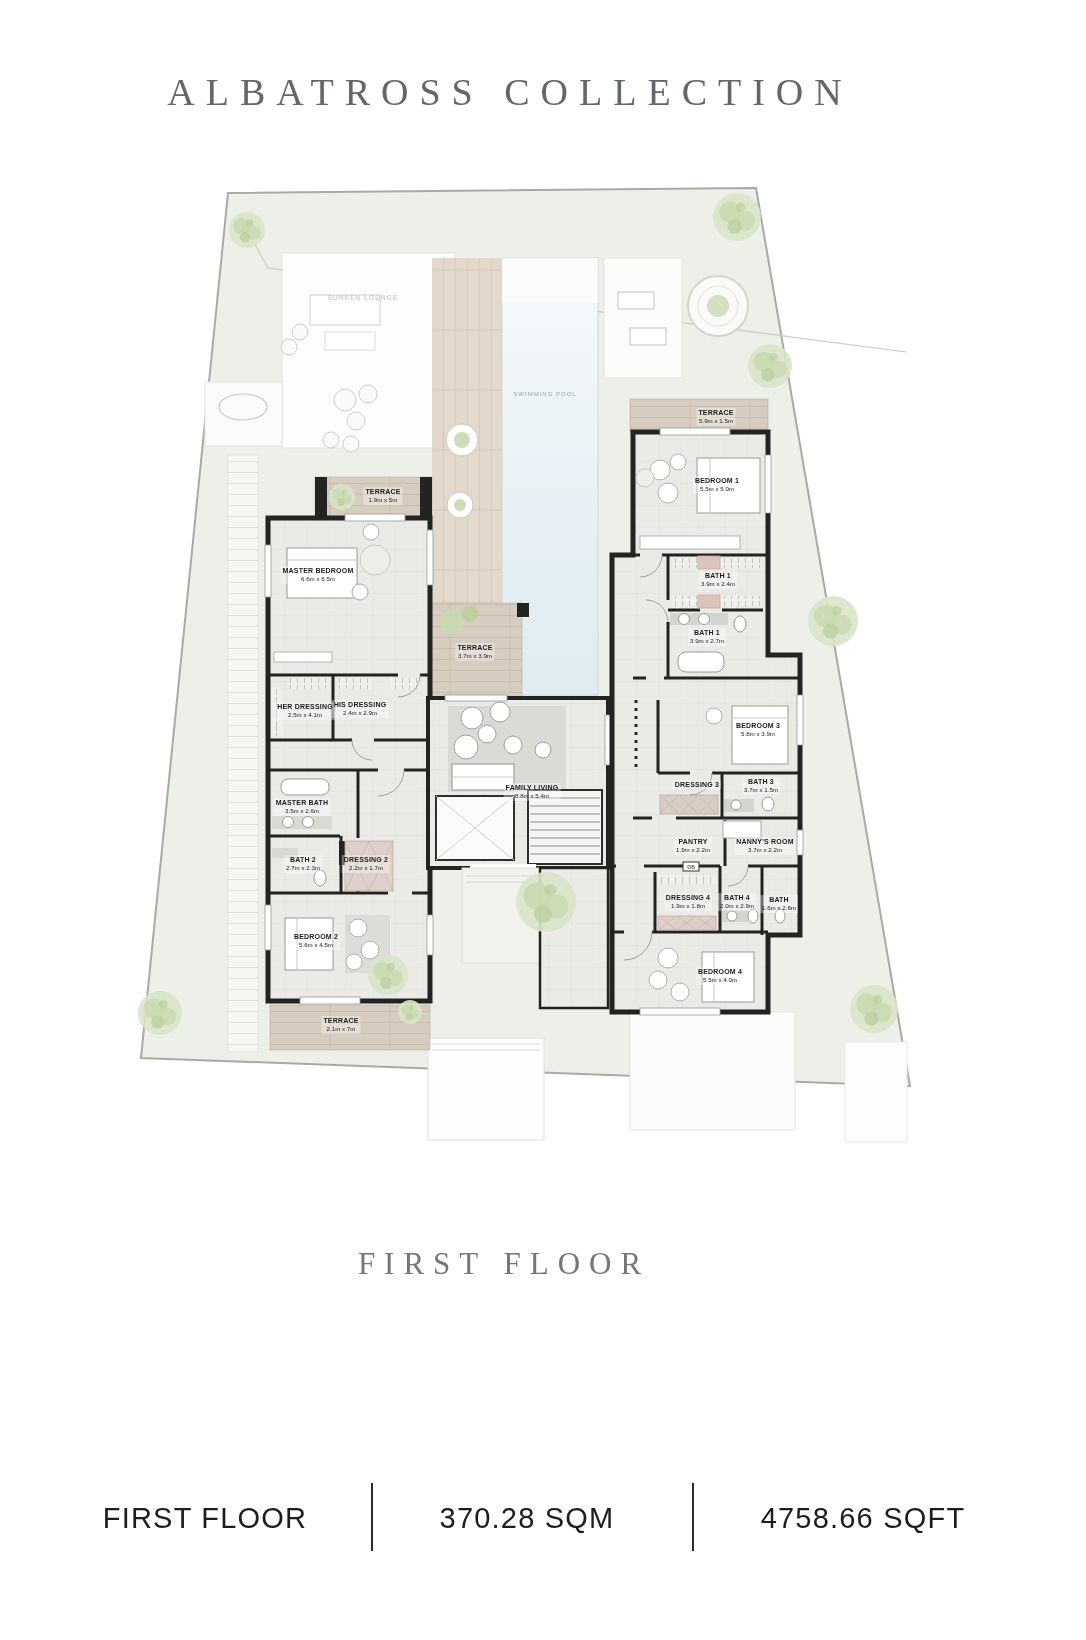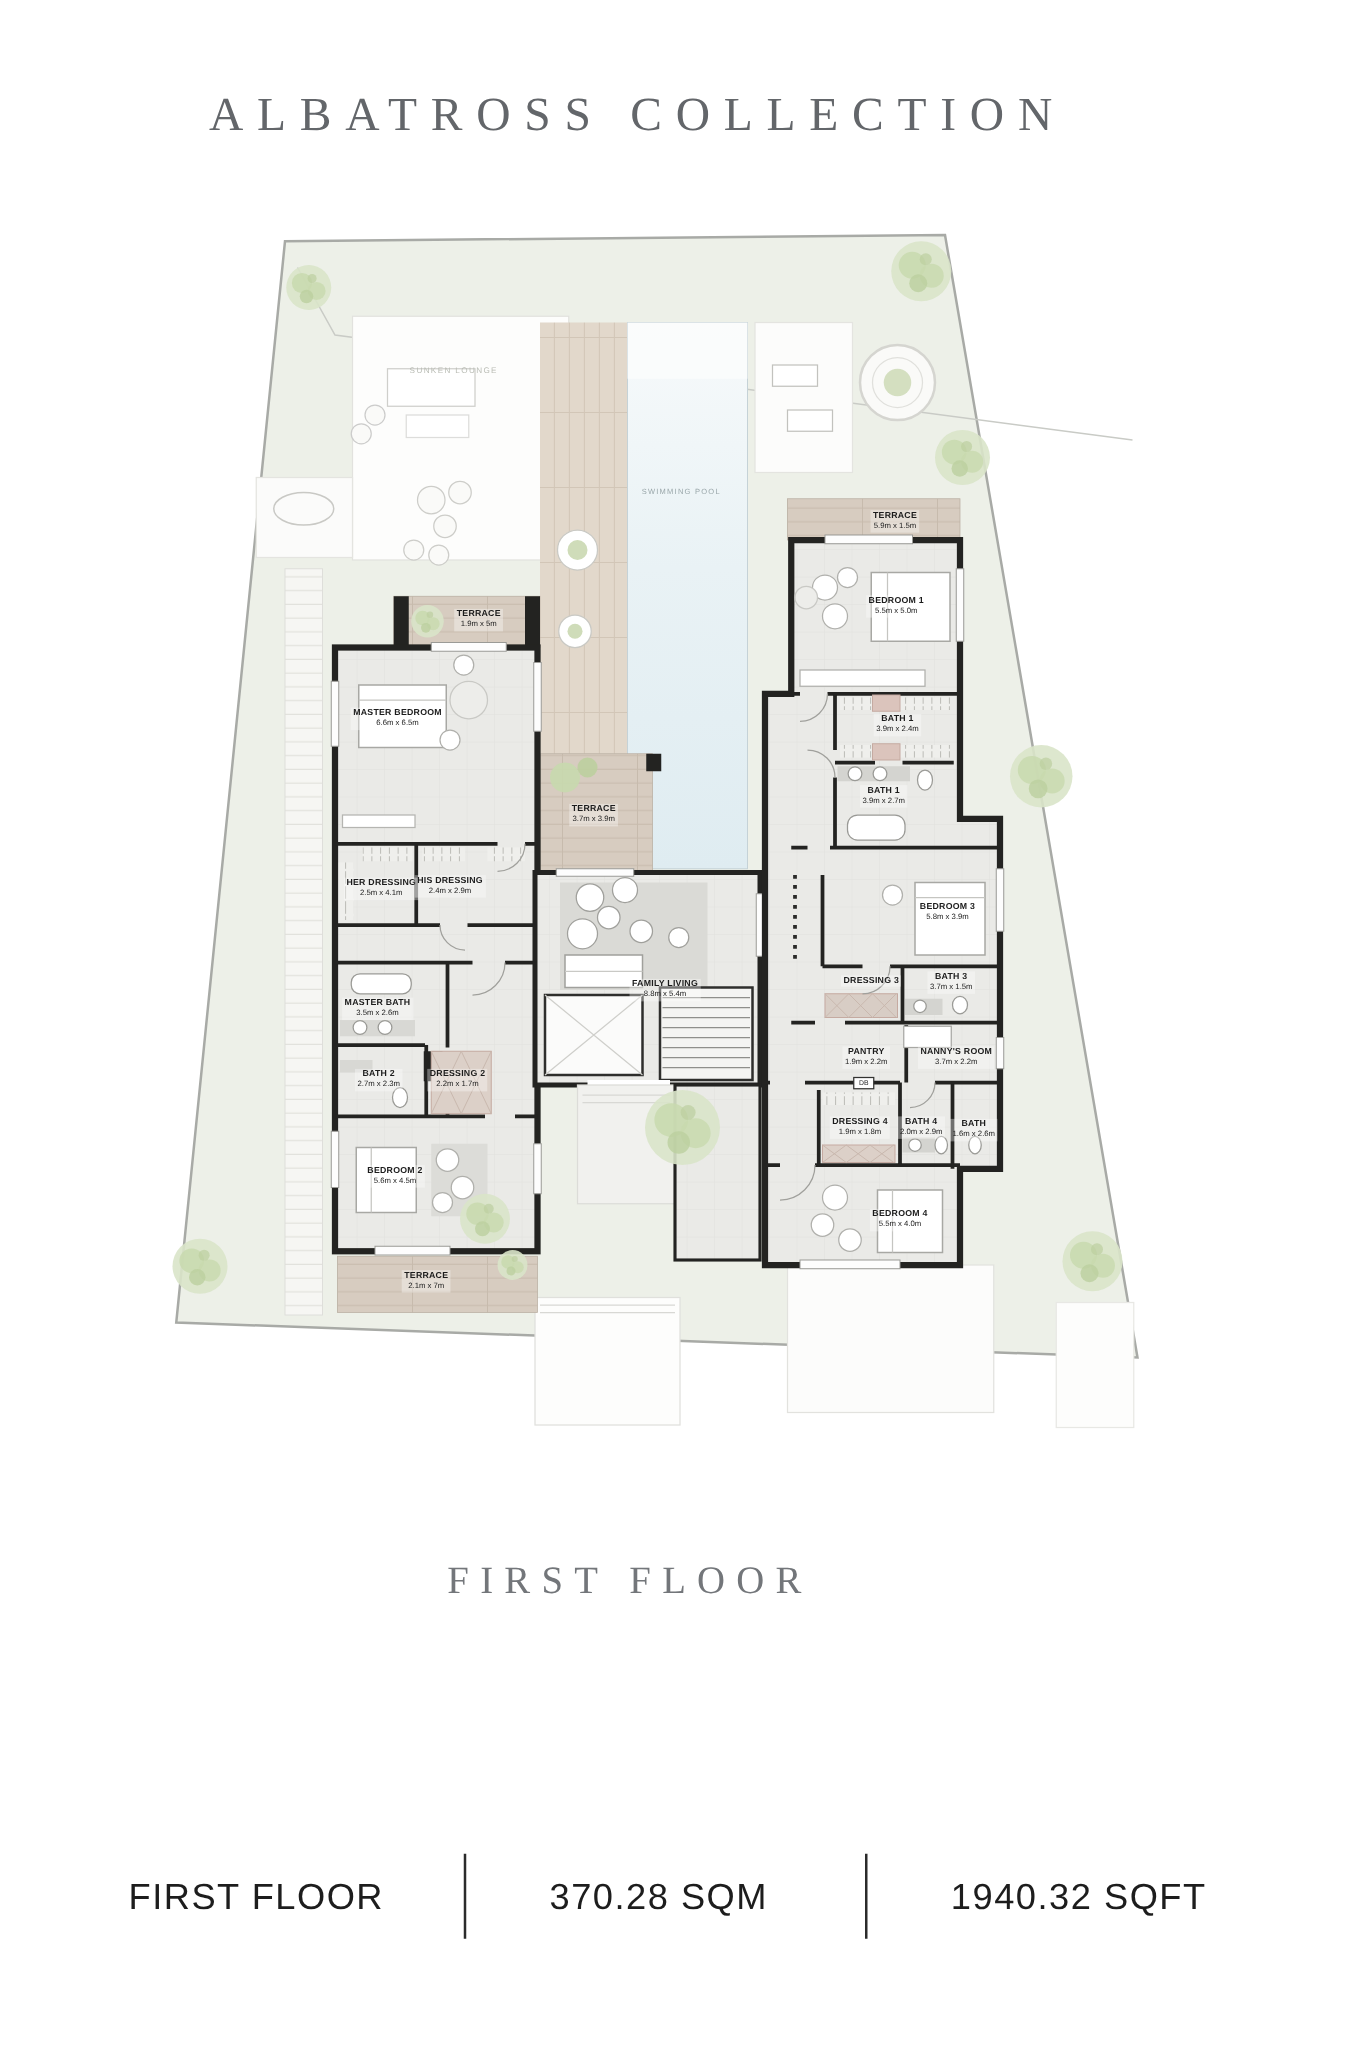--- a/index.html
+++ b/index.html
@@ -423,16 +423,16 @@
     </div>
   </div>
 
   <div class="floor-heading">FIRST FLOOR</div>
 
   <div class="footer">
     <div class="fcell" style="left:205px">FIRST FLOOR</div>
     <div class="fdiv" style="left:371px"></div>
     <div class="fcell" style="left:527px">370.28 SQM</div>
     <div class="fdiv" style="left:692px"></div>
-    <div class="fcell" style="left:863px">1940.32 SQFT</div>
+    <div class="fcell" style="left:863px">4758.66 SQFT</div>
   </div>
 
 </div>
 
 </body></html>

